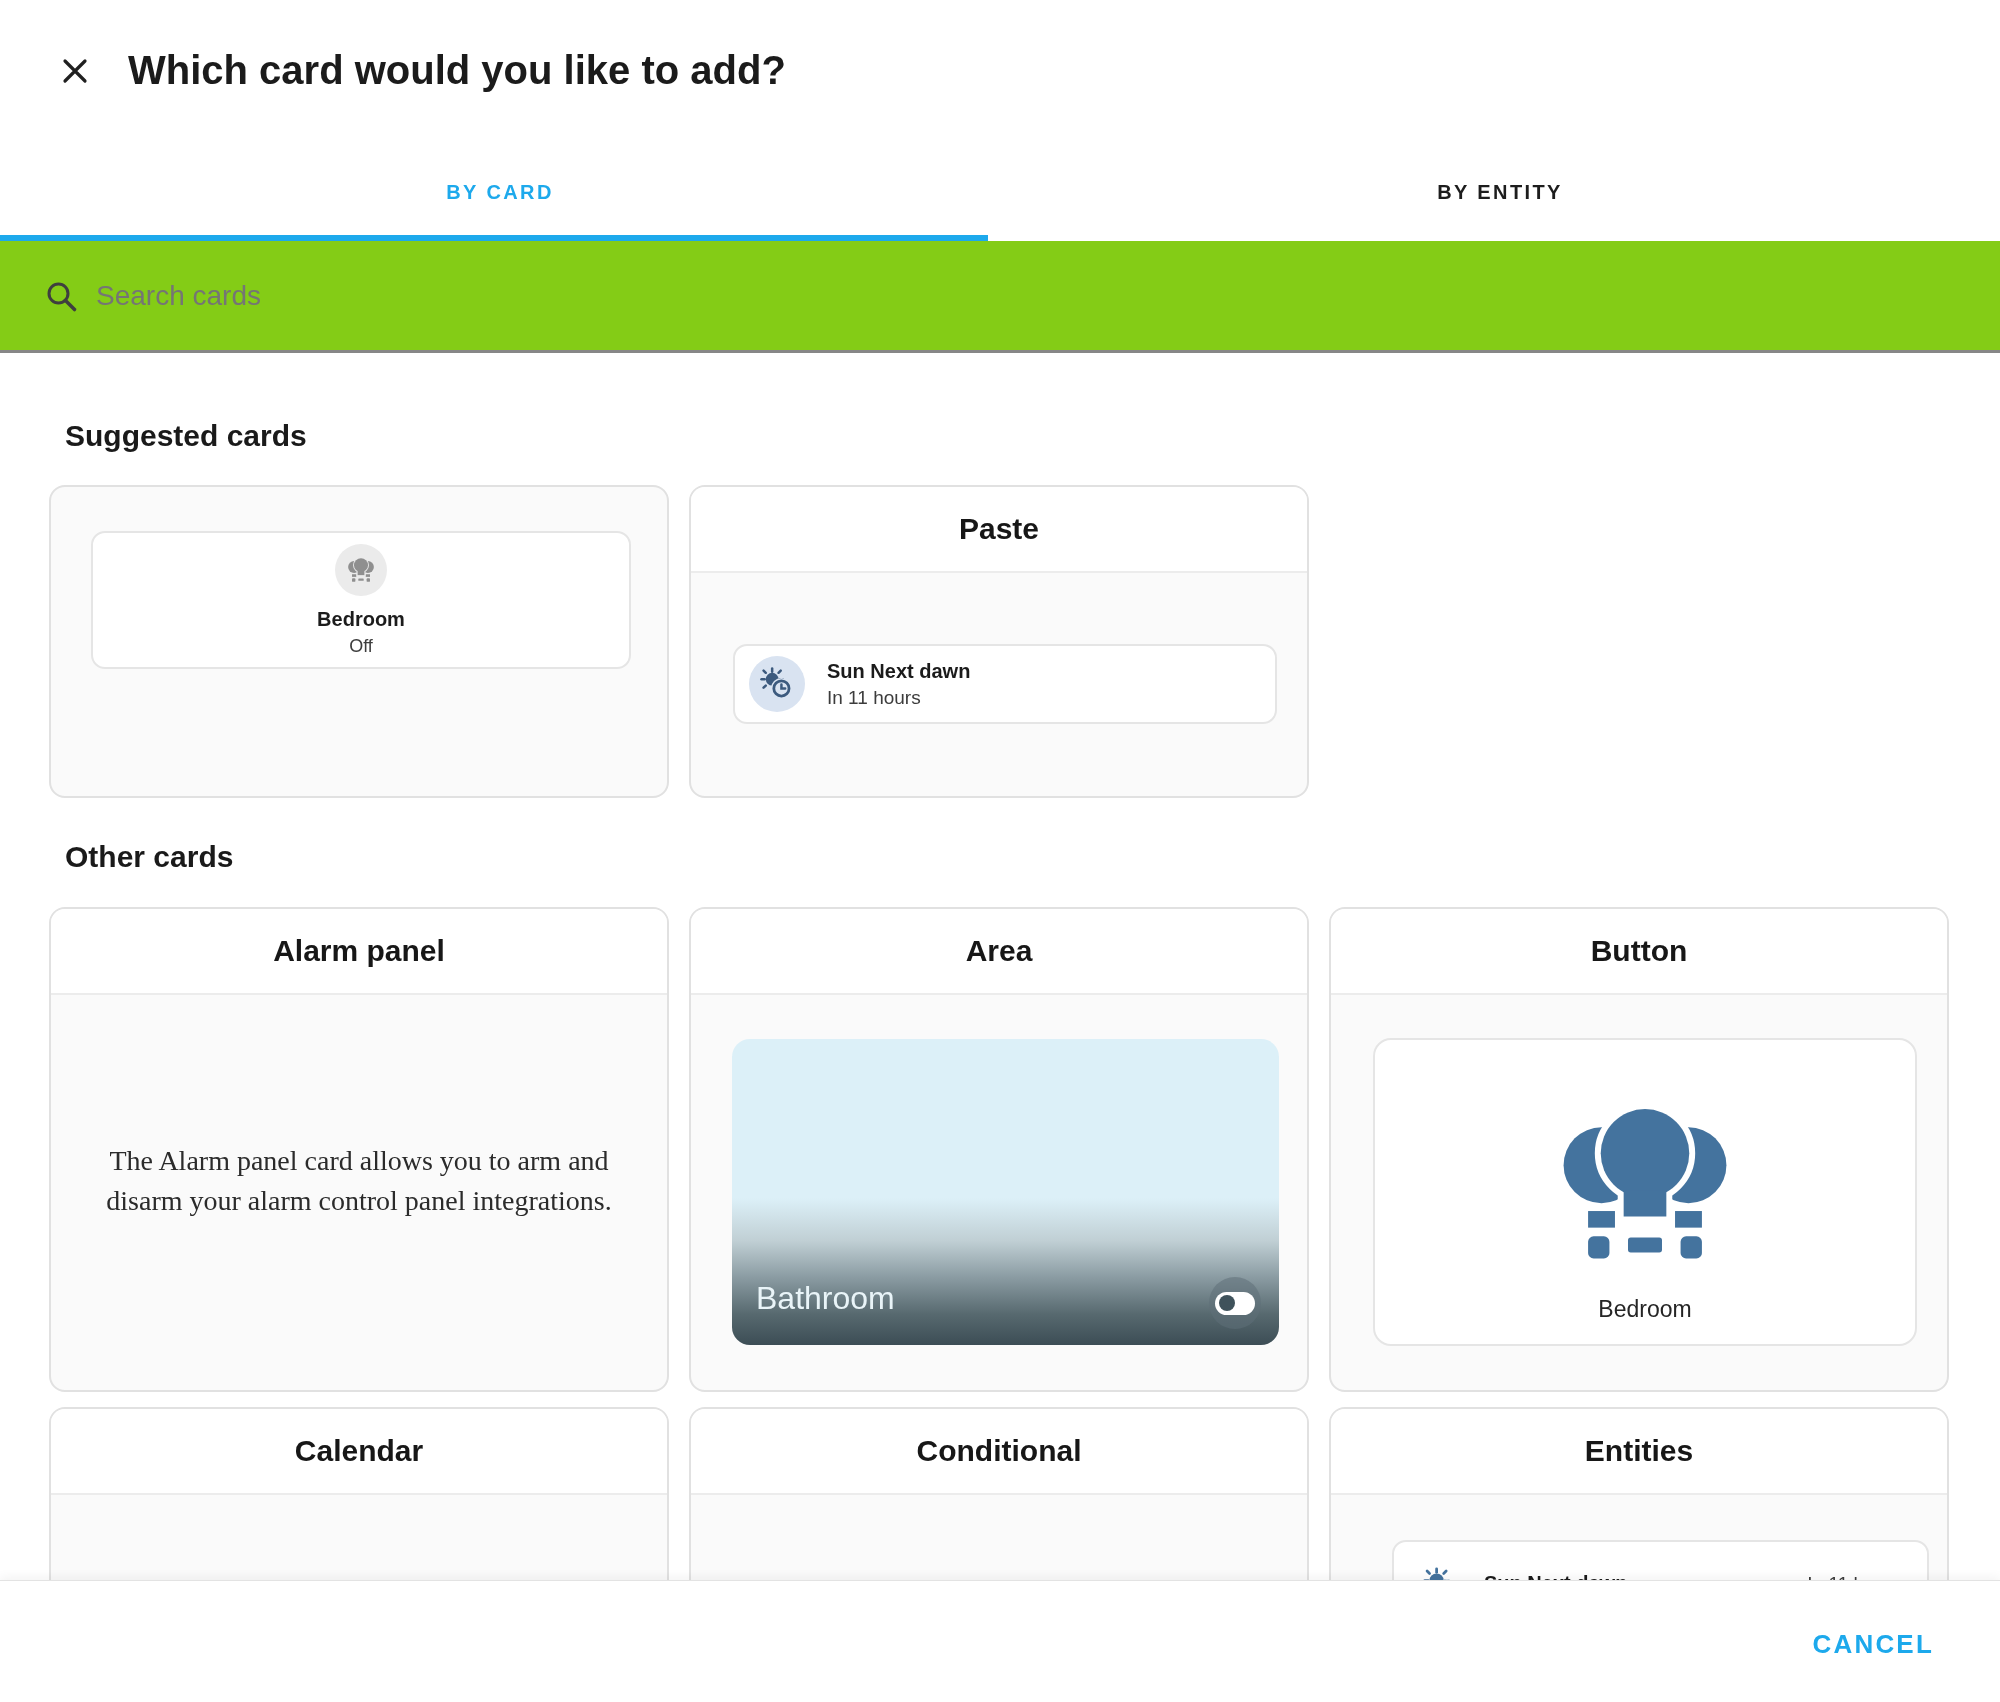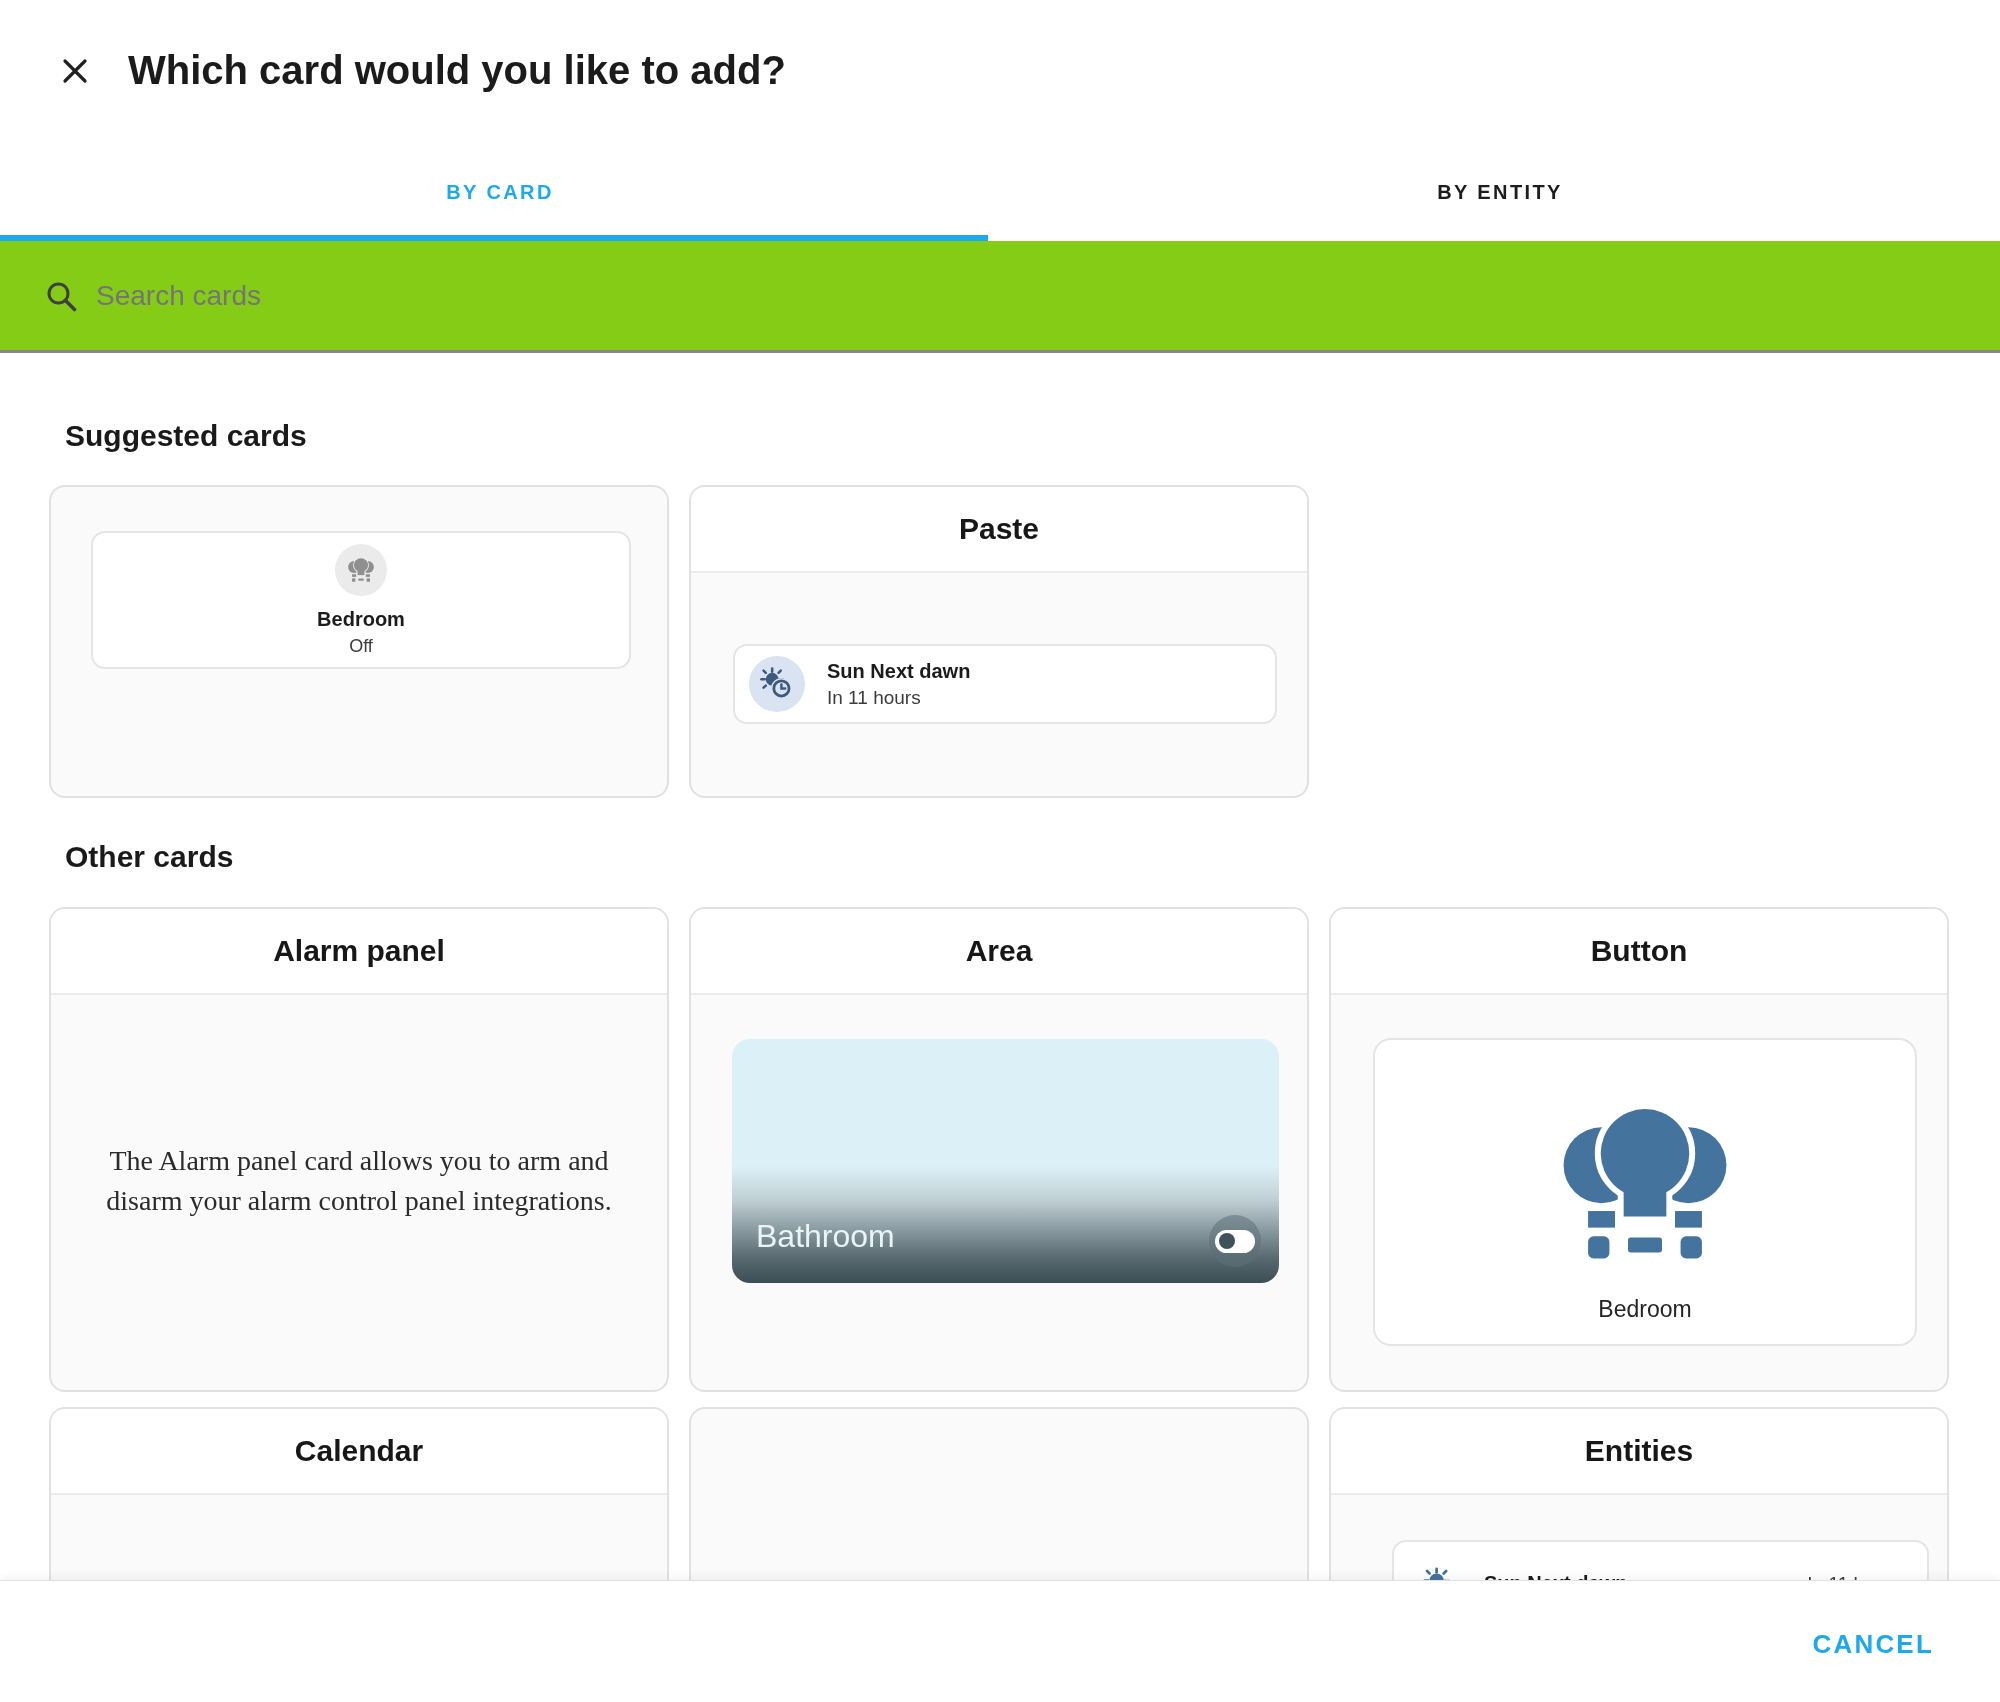--- a/index.html
+++ b/index.html
@@ -61,21 +61,21 @@
                  align-items:center; justify-content:center; color:#3c5a7e; }
   .tile-text { margin-left:22px; }
   .tile-name { font-size:20px; font-weight:700; color:#1b1b1b; }
   .tile-state { font-size:19px; color:#3c3c3c; margin-top:4px; }
 
   
   .alarm-desc { position:absolute; top:146px; left:50%; transform:translateX(-50%); width:540px;
                 text-align:center; font-size:28px; line-height:40px; color:#2b2b2b;font-family:Liberation Serif, serif; }
 
   
-  .area-preview { position:absolute; left:41px; top:44px; width:547px; height:244px; border-radius:18px; overflow:hidden;
+  .area-preview { position:absolute; left:41px; top:44px; width:547px; height:306px; border-radius:18px; overflow:hidden;
                   background:linear-gradient(180deg,#dcf0f8 0%,#dcf0f8 52%,#c0cfd4 66%,#8a9ba2 78%,#57696f 90%,#3c4d55 100%); }
   .area-name { position:absolute; left:24px; bottom:28px; font-size:32px; color:#e9f4f8; }
   .area-toggle-wrap { position:absolute; right:18px; bottom:16px; width:52px; height:52px; border-radius:50%;
                       background:rgba(95,112,120,0.55); display:flex; align-items:center; justify-content:center; }
   .area-toggle { width:40px; height:23px; border-radius:12px; background:#fff; position:relative; }
   .area-toggle::after { content:''; position:absolute; left:4px; top:3.5px; width:16px; height:16px;
                         border-radius:50%; background:#3f525b; }
 
   
   .button-preview { position:absolute; left:42px; top:43px; width:544px; height:308px; background:#fff;
@@ -241,20 +241,21 @@
   </div>
 
   <div class="card-row" id="row-other-2">
 
     <div class="card h600">
       <div class="card-header">Calendar</div>
       <div class="card-body"></div>
     </div>
 
     <div class="card h600">
+      <div class="card-header">Conditional</div>
       <div class="card-body"></div>
     </div>
 
     <div class="card h600">
       <div class="card-header">Entities</div>
       <div class="card-body">
         <div class="entities-preview">
           <span class="entities-row-icon">
             <svg width="40" height="40" viewBox="0 0 26 26">
               <g stroke="currentColor" stroke-width="1.8" stroke-linecap="round">

